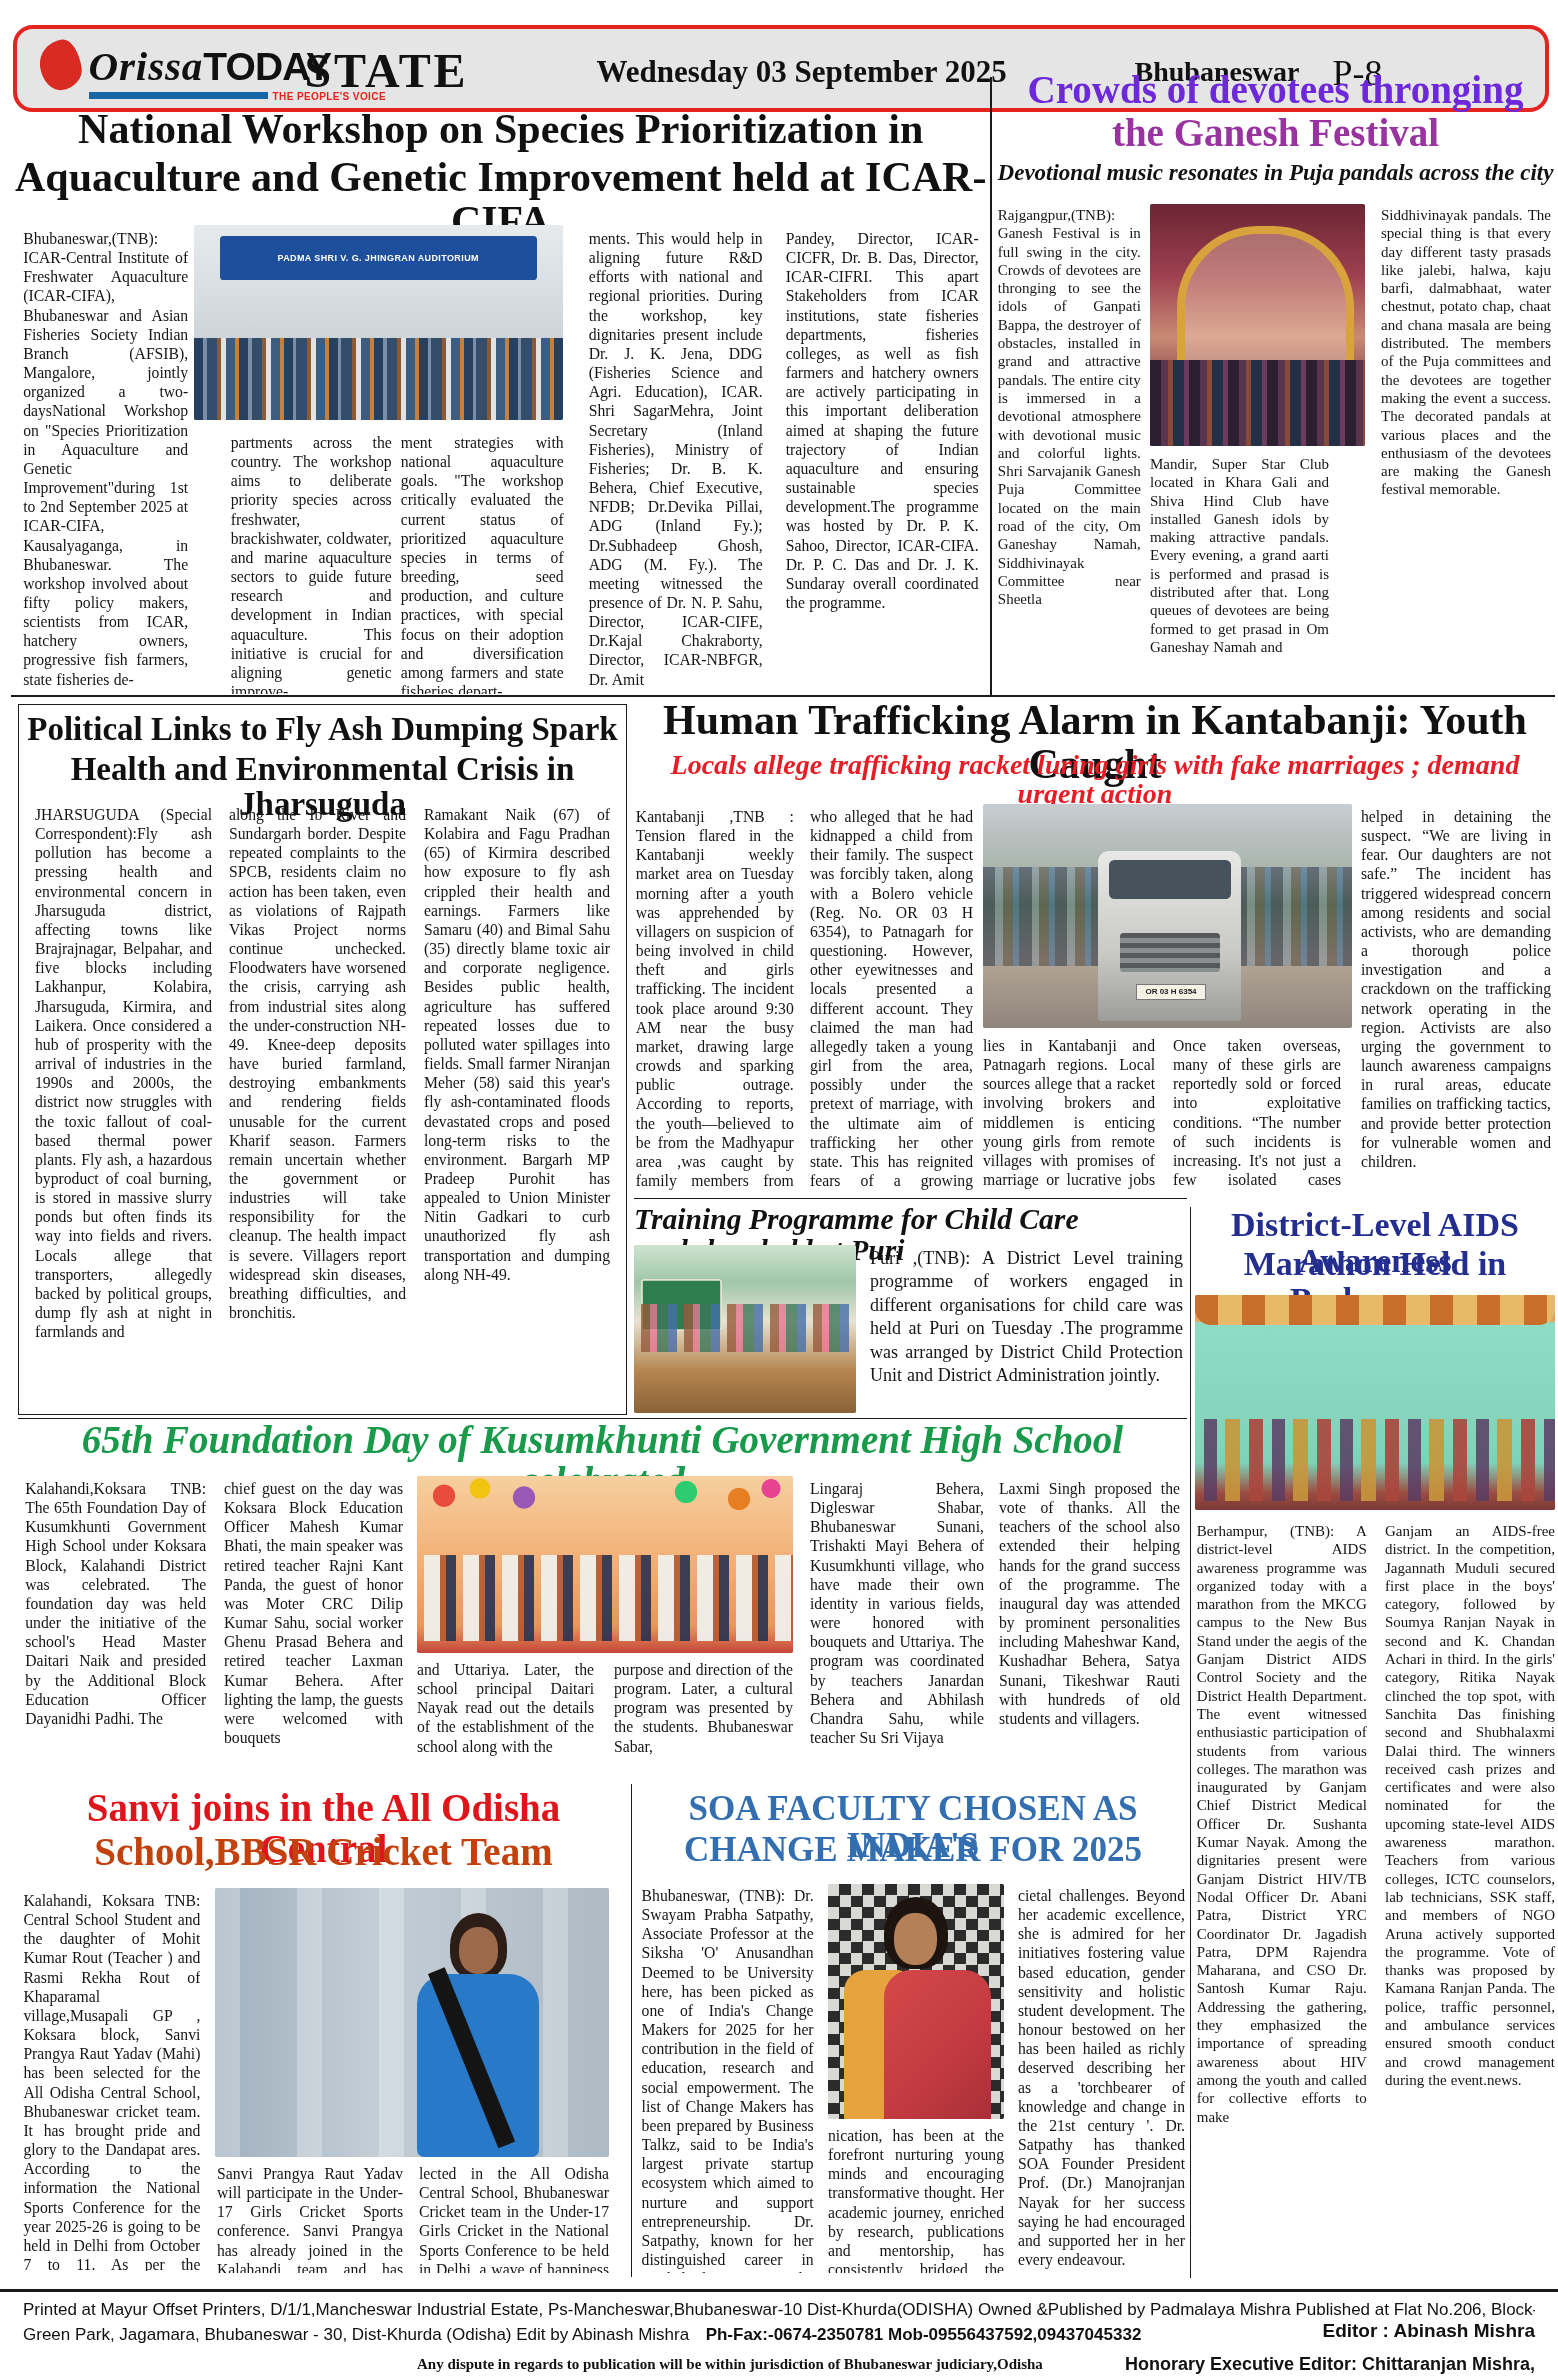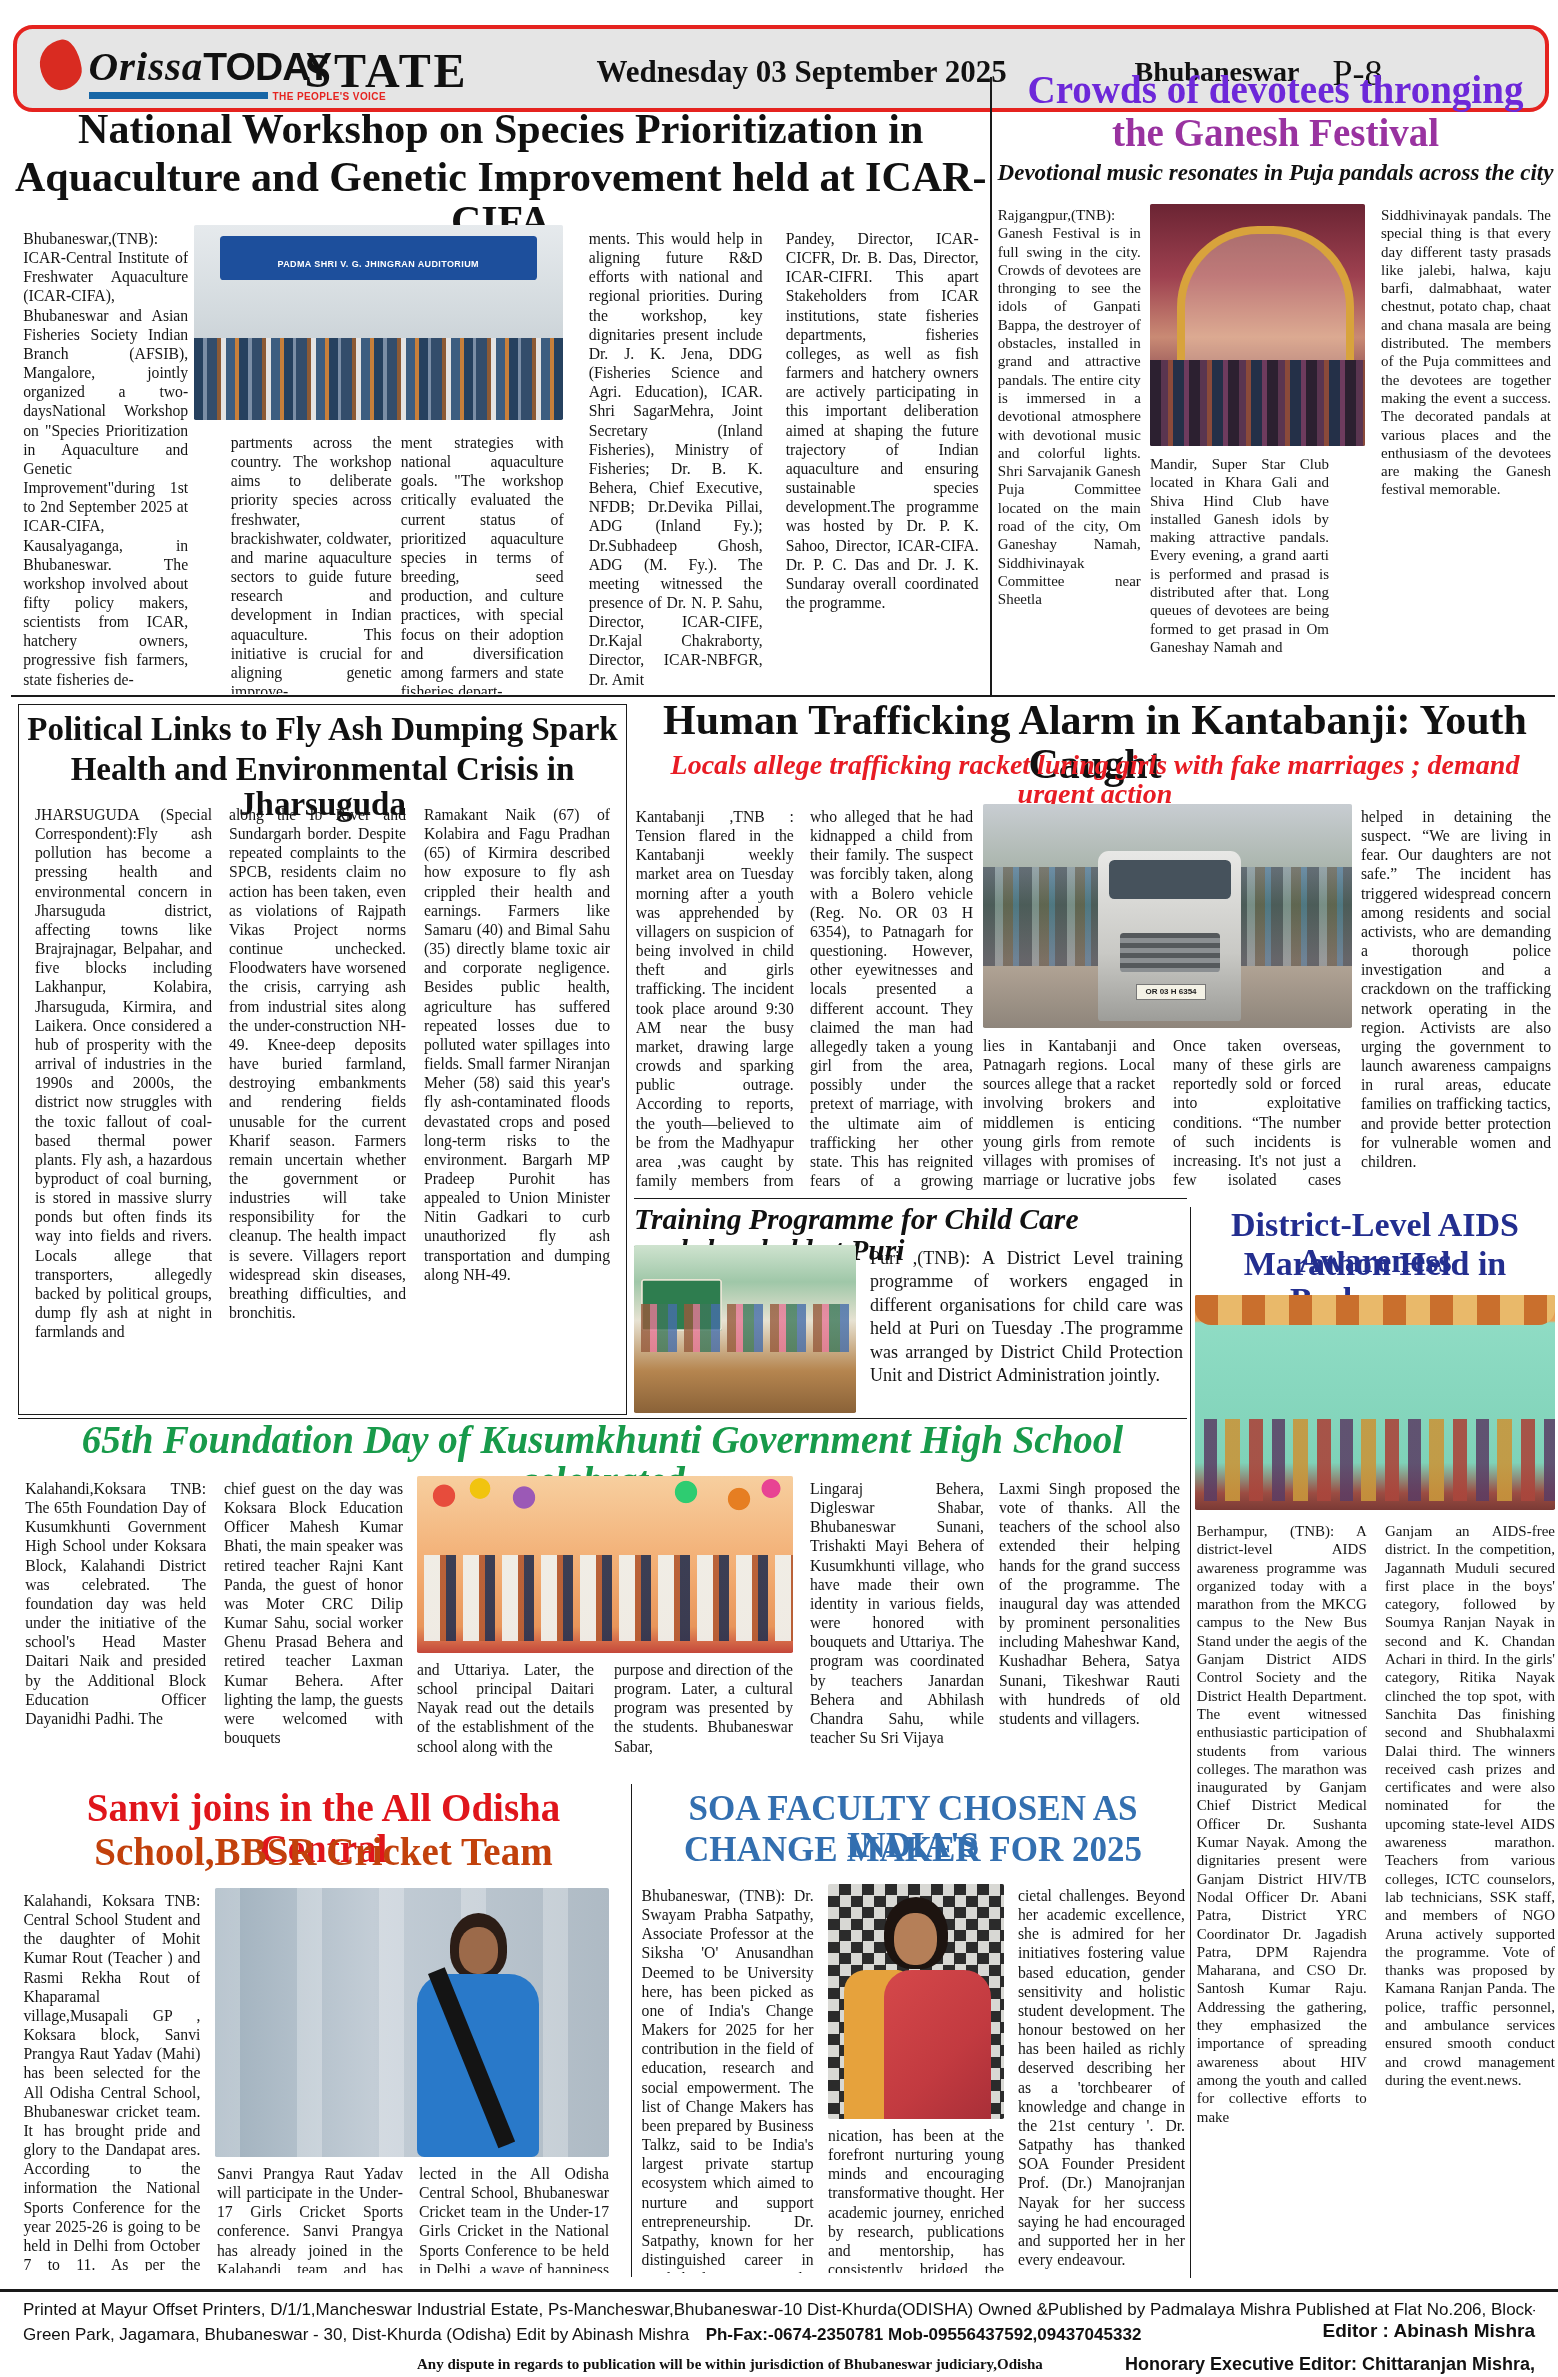--- a/index.html
+++ b/index.html
@@ -41,21 +41,21 @@
     <div class="abs" style="left:1118px;top:27px;font-size:28px;font-weight:bold">Bhubaneswar</div>
     <div class="abs" style="left:1316px;top:23px;font-size:36px">P-8</div>
   </div>
 
   <div class="art" style="left:10.7px;top:107px;width:980px;height:589px">
     <div class="hl" style="top:0;font-size:42px">National Workshop on Species Prioritization in</div>
     <div class="hl" style="top:48px;font-size:42px">Aquaculture and Genetic Improvement held at ICAR-CIFA</div>
     <div class="ph" style="left:183px;top:118px;width:369px;height:195px;
                 background:linear-gradient(180deg,#e6eaed 0%,#d3dade 45%,#b9c2c8 100%)">
       <div class="sign" style="left:7%;right:7%;top:10.7px;height:39px;border-radius:3.6px;padding-top:5.4px">
-        <div style="font-size:9px;margin-top:18px;letter-spacing:0.4px">PADMA SHRI V. G. JHINGRAN AUDITORIUM</div>
+        <div style="font-size:9px;margin-top:12px;letter-spacing:0.4px">PADMA SHRI V. G. JHINGRAN AUDITORIUM</div>
       </div>
       <div class="crowd" style="bottom:0;height:82px;background:repeating-linear-gradient(90deg,#26415f 0 9px,#7b8ea6 9px 12.5px,#334d6b 12.5px 23px,#8c5a35 23px 27px,#e3e3e3 27px 32px,#3c5d80 32px 41px,#c77f3a 41px 45px)"></div>
     </div>
     <div class="col" style="left:12.5px;top:122px;width:165px;height:466px">Bhubaneswar,(TNB): ICAR-Central Institute of Freshwater Aquaculture (ICAR-CIFA), Bhubaneswar and Asian Fisheries Society Indian Branch (AFSIB), Mangalore, jointly organized a two-daysNational Workshop on "Species Prioritization in Aquaculture and Genetic Improvement"during 1st to 2nd September 2025 at ICAR-CIFA, Kausalyaganga, in Bhubaneswar. The workshop involved about fifty policy makers, scientists from ICAR, hatchery owners, progressive fish farmers, state fisheries de-</div>
     <div class="col" style="left:220px;top:326px;width:161px;height:261px">partments across the country. The workshop aims to deliberate priority species across freshwater, brackishwater, coldwater, and marine aquaculture sectors to guide future research and development in Indian aquaculture. This initiative is crucial for aligning genetic improve-</div>
     <div class="col" style="left:390px;top:326px;width:163px;height:261px">ment strategies with national aquaculture goals. "The workshop critically evaluated the current status of prioritized aquaculture species in terms of breeding, seed production, and culture practices, with special focus on their adoption and diversification among farmers and state fisheries depart-</div>
     <div class="col" style="left:578px;top:122px;width:174px;height:466px">ments. This would help in aligning future R&amp;D efforts with national and regional priorities. During the workshop, key dignitaries present include Dr. J. K. Jena, DDG (Fisheries Science and Agri. Education), ICAR. Shri SagarMehra, Joint Secretary (Inland Fisheries), Ministry of Fisheries; Dr. B. K. Behera, Chief Executive, NFDB; Dr.Devika Pillai, ADG (Inland Fy.); Dr.Subhadeep Ghosh, ADG (M. Fy.). The meeting witnessed the presence of Dr. N. P. Sahu, Director, ICAR-CIFE, Dr.Kajal Chakraborty, Director, ICAR-NBFGR, Dr. Amit</div>
     <div class="col" style="left:775px;top:122px;width:193px;height:466px">Pandey, Director, ICAR-CICFR, Dr. B. Das, Director, ICAR-CIFRI. This apart Stakeholders from ICAR institutions, state fisheries departments, fisheries colleges, as well as fish farmers and hatchery owners are actively participating in this important deliberation aimed at shaping the future trajectory of Indian aquaculture and ensuring sustainable species development.The programme was hosted by Dr. P. K. Sahoo, Director, ICAR-CIFA. Dr. P. C. Das and Dr. J. K. Sundaray overall coordinated the programme.</div>
   </div>
 

